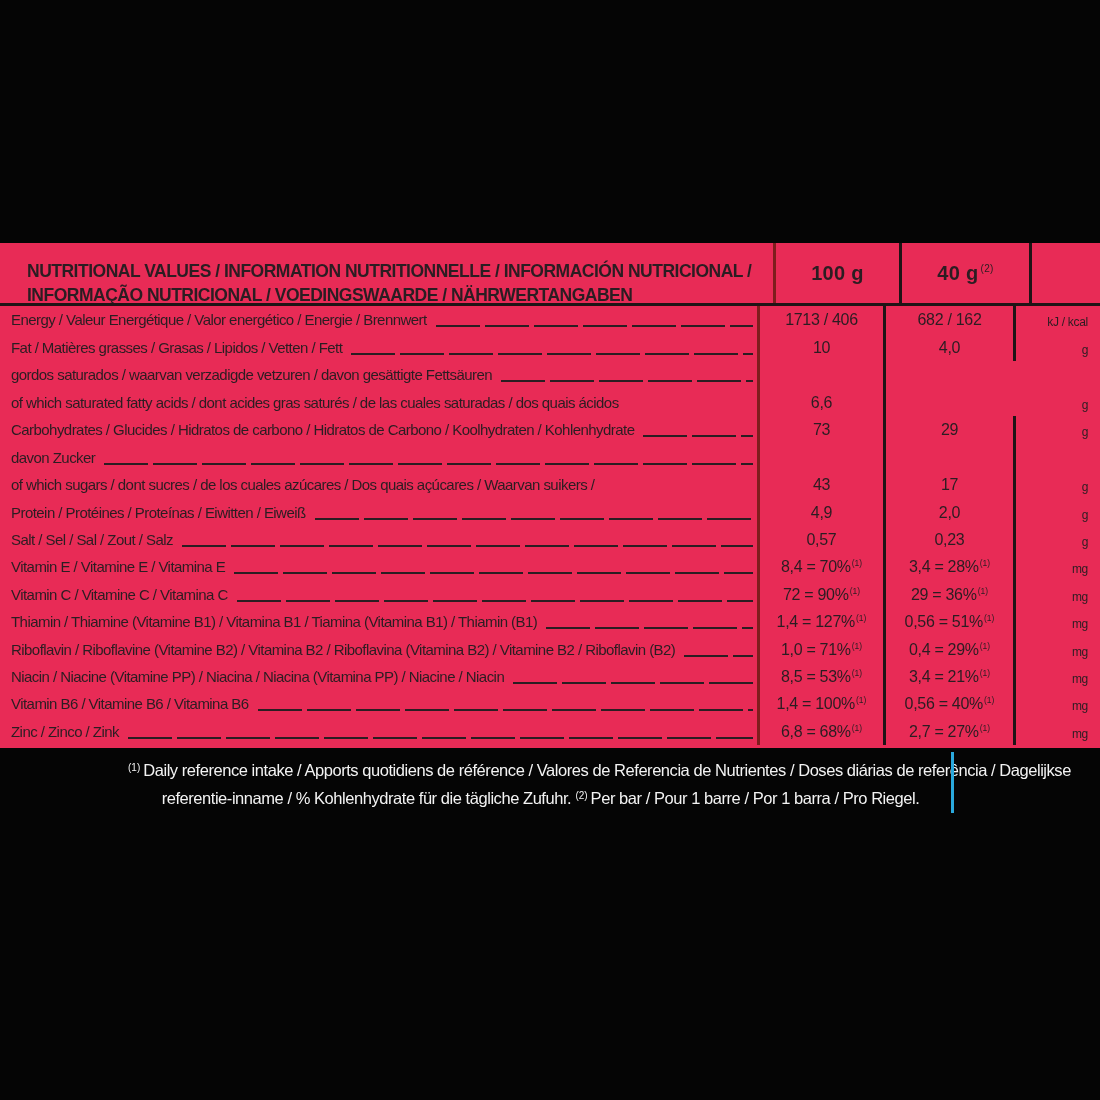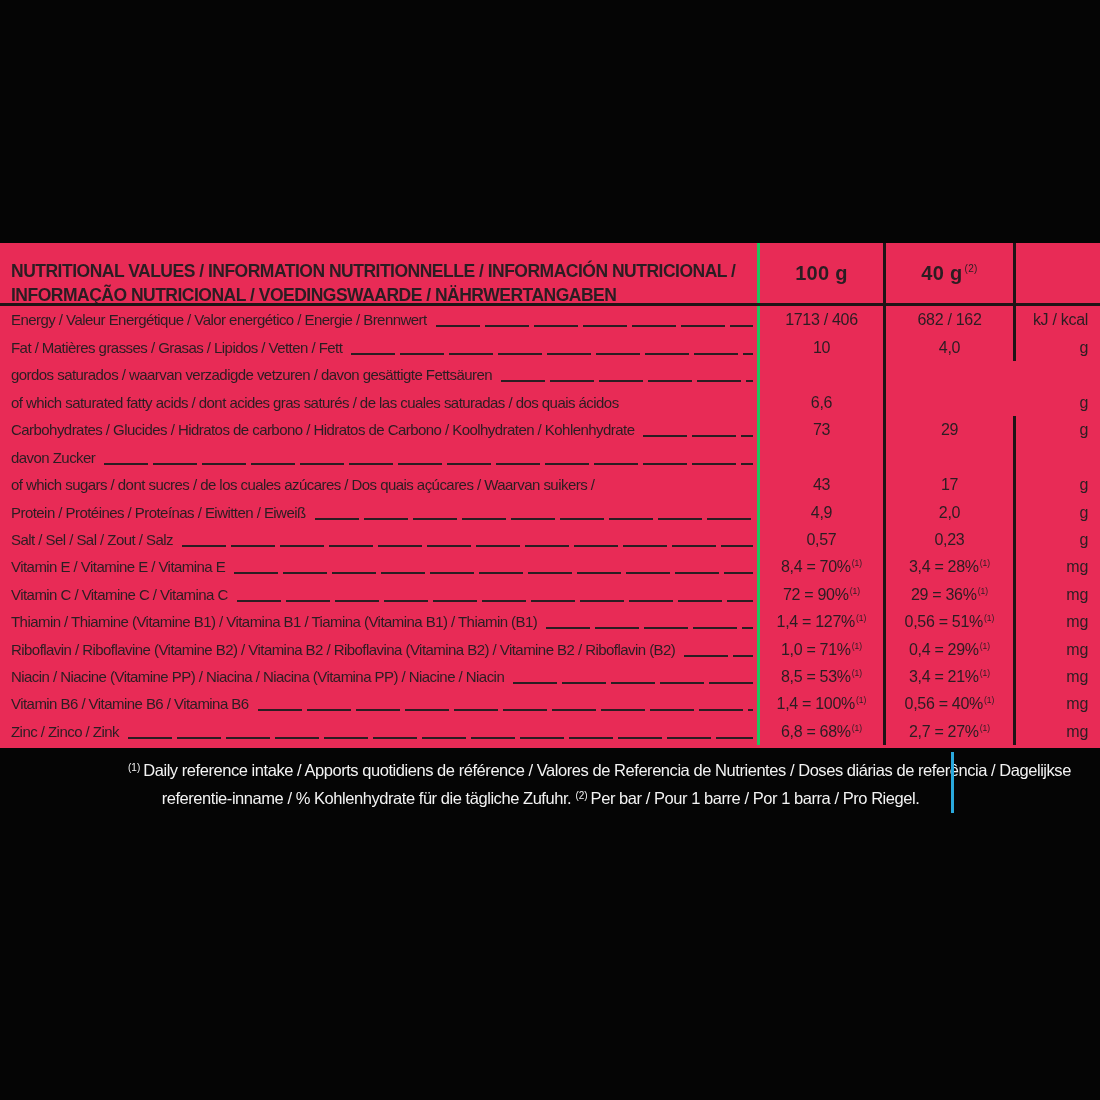--- a/index.html
+++ b/index.html
@@ -20,25 +20,25 @@
   }
 
   
   .header-row { display: flex; height: 63px; border-bottom: 3px solid #1f1416; box-sizing: border-box; }
   .row  { display: flex; }
   .row.tall { height: 55px; }
   .row.single { height: 27.4px; }
 
   .cell { box-sizing: border-box; display: flex; flex-direction: column; justify-content: flex-end; }
   .label-cell { width: 757px; padding-left: 11px; padding-right: 2px; overflow: hidden; }
-  .c100 { width: 126px; border-left: 3px solid #22c55e; align-items: center; }
+  .c100 { width: 126px; border-left: 3px solid #7f1d1d; align-items: center; }
   .c40  { width: 130px; border-left: 3px solid #1f1416; align-items: center; }
   .cunit{ flex: 1;      border-left: 3px solid #1f1416; align-items: flex-end; padding-right: 12px; }
 
-  .title-cell { justify-content: center; padding-top: 19px; }
+  .title-cell { justify-content: center; padding-top: 19px; margin-left: 16px; }
   .title-line {
     font-weight: bold; font-size: 17.5px; letter-spacing: -0.5px;
     line-height: 24px; white-space: nowrap;
   }
   .colhead { justify-content: center; }
   .colhead .ch-text { font-size: 20px; font-weight: bold; letter-spacing: 0.3px; }
   sup.ch-sup { font-size: 10px; font-weight: normal; margin-left: 2px; }
 
   .lbl-line { height: 27.4px; display: flex; align-items: flex-end; }
   .row.tall .lbl-line { height: 27.5px; }
@@ -47,21 +47,21 @@
     white-space: nowrap; padding-bottom: 3px;
   }
   .leader {
     flex: 1; height: 2px; align-self: flex-end;
     margin: 0 2px 6px 9px;
     background: repeating-linear-gradient(90deg, #2b1d22 0 44px, rgba(0,0,0,0) 44px 49px);
     min-width: 0;
   }
   .val-text { font-size: 16px; letter-spacing: -0.3px; padding-bottom: 4px; white-space: nowrap; }
   sup.vsup { font-size: 8.5px; letter-spacing: 0; vertical-align: 6px; margin-left: 1px; }
-  .unit-text { font-size: 16px; letter-spacing: -0.3px; padding-bottom: 4px; white-space: nowrap; }
+  .unit-text { font-size: 12px; letter-spacing: -0.3px; padding-bottom: 4px; white-space: nowrap; }
 
   
   .footnote {
     position: absolute; left: 128px; top: 755px; width: 825px;
     color: #f3f3f3;
   }
   .fn-line { font-size: 16.5px; letter-spacing: -0.45px; line-height: 26px; white-space: nowrap; text-align: center; }
   .fn-line sup { font-size: 10px; letter-spacing: 0; vertical-align: 5px; margin-right: 3px; }
   .cyan-rule {
     position: absolute; left: 951px; top: 752px;

